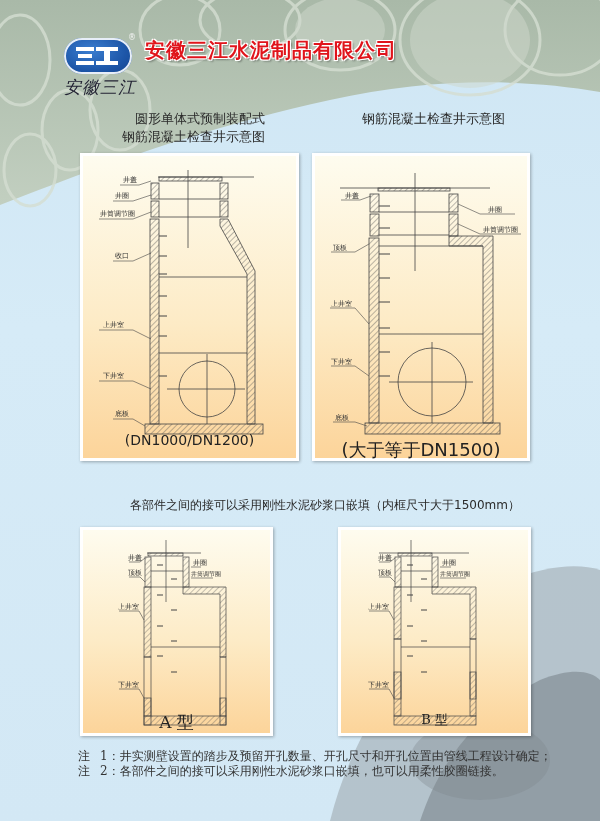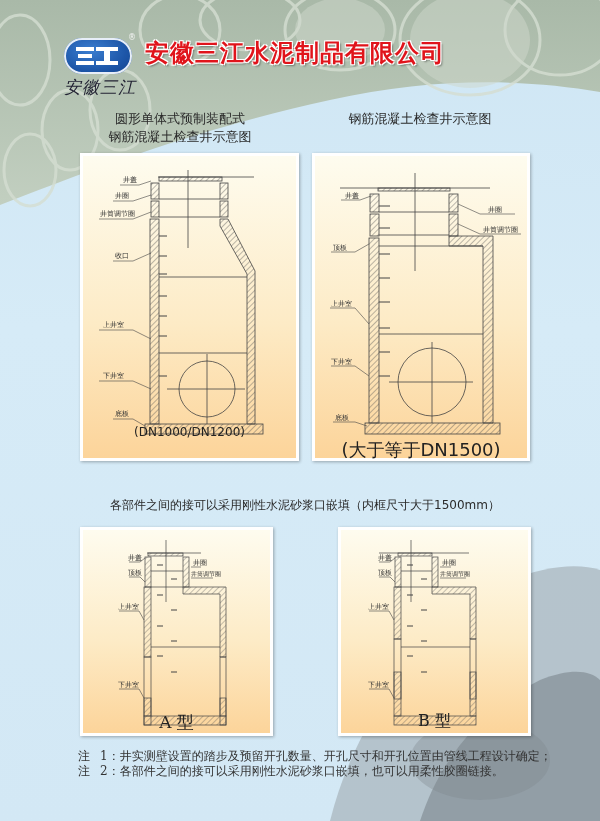--- a/index.html
+++ b/index.html
@@ -7,23 +7,23 @@
   #page { position:relative; width:600px; height:821px; overflow:hidden;
     background: linear-gradient(180deg,#cfe6f4 0%,#d6ebf7 40%,#d3e8f5 100%); }
   #bg-pipes { position:absolute; left:0; top:0; width:600px; height:260px; }
   #bg-bottom { position:absolute; left:0; top:540px; width:600px; height:281px; }
   .logo { position:absolute; left:64px; top:38px; width:68px; height:36px; border-radius:18px;
     background: radial-gradient(ellipse at 40% 35%, #3b7ed0 0%, #1d56a8 60%, #12408a 100%);
     box-shadow: 0 0 0 2px #e7eef8 inset; }
   .reg { position:absolute; left:128px; top:33px; font-size:8px; color:#f5f5f5; }
   .logo-sub { position:absolute; left:64px; top:76px; font-family:"DejaVu Serif", serif; font-style:italic;
     font-size:17px; color:#223; letter-spacing:1px; }
-  .company { position:absolute; left:145px; top:37px; font-size:24px; font-weight:bold; color:#e0141b;
+  .company { position:absolute; left:145px; top:37px; font-size:20px; font-weight:bold; color:#e0141b;
     letter-spacing:1px; text-shadow: 1px 1px 0 #fff, -1px -1px 0 #fff, 1px -1px 0 #fff, -1px 1px 0 #fff, 2px 2px 2px rgba(0,0,0,.35); }
-  .title { position:absolute; text-align:center; font-size:13px; color:#2a2a2a; line-height:18px; }
+  .title { position:absolute; text-align:right; font-size:13px; color:#2a2a2a; line-height:18px; }
   .panel { position:absolute; border:3px solid #fff; box-shadow: 1px 1px 3px rgba(0,0,0,.3);
     background: linear-gradient(180deg,#fefcef 0%,#fdebc6 55%,#fcd49a 100%); }
   .panel svg { position:absolute; left:0; top:0; }
   .caption { position:absolute; left:0; right:0; text-align:center; color:#222; }
   .lbl { font-family:"DejaVu Serif", serif; font-size:7px; fill:#333; }
   .notes { position:absolute; left:78px; top:749px; font-family:"DejaVu Serif", serif; font-size:12px; color:#333; line-height:15px; }
   .notes span.n { display:inline-block; width:22px; }
 </style>
 </head>
 <body>
@@ -129,21 +129,21 @@
         </g>
       </g>
       <text class="lbl" x="40" y="26">井盖</text>
       <text class="lbl" x="32" y="42">井圈</text>
       <text class="lbl" x="17" y="60">井筒调节圈</text>
       <text class="lbl" x="32" y="102">收口</text>
       <text class="lbl" x="20" y="171">上井室</text>
       <text class="lbl" x="20" y="222">下井室</text>
       <text class="lbl" x="32" y="260">底板</text>
     </svg>
-    <div class="caption" style="top:269px;font-size:12px;">(DN1000/DN1200)</div>
+    <div class="caption" style="top:276px;font-size:14px;">(DN1000/DN1200)</div>
   </div>
 
   <div class="panel" style="left:312px;top:153px;width:218px;height:308px;">
     <svg width="212" height="302" viewBox="0 0 212 302">
       <defs>
         <pattern id="h2" width="4" height="4" patternUnits="userSpaceOnUse" patternTransform="rotate(45)">
           <line x1="0" y1="0" x2="0" y2="4" stroke="#555" stroke-width=".8"></line>
         </pattern>
       </defs>
       <g stroke="#444" stroke-width=".8" fill="none">
@@ -291,20 +291,20 @@
             <path d="M28 159 H48 L53 168"></path>
         </g>
       </g>
       <text class="lbl" x="37" y="30">井盖</text>
       <text class="lbl" x="101" y="35">井圈</text>
       <text class="lbl" x="37" y="45">顶板</text>
       <text class="lbl" x="99" y="46" style="font-size:6px">井筒调节圈</text>
       <text class="lbl" x="27" y="79">上井室</text>
       <text class="lbl" x="27" y="157">下井室</text>
     </svg>
-    <div class="caption" style="top:181px;font-size:16px;font-family:'DejaVu Serif',serif;">B 型</div>
+    <div class="caption" style="top:181px;font-size:13px;font-family:'DejaVu Serif',serif;">B 型</div>
   </div>
 
   <div class="notes">
     <div><span class="n">注</span><span>1：井实测壁设置的踏步及预留开孔数量、开孔尺寸和开孔位置由管线工程设计确定；</span></div>
     <div><span class="n">注</span><span>2：各部件之间的接可以采用刚性水泥砂浆口嵌填，也可以用柔性胶圈链接。</span></div>
   </div>
 </div>
 
 </body></html>

